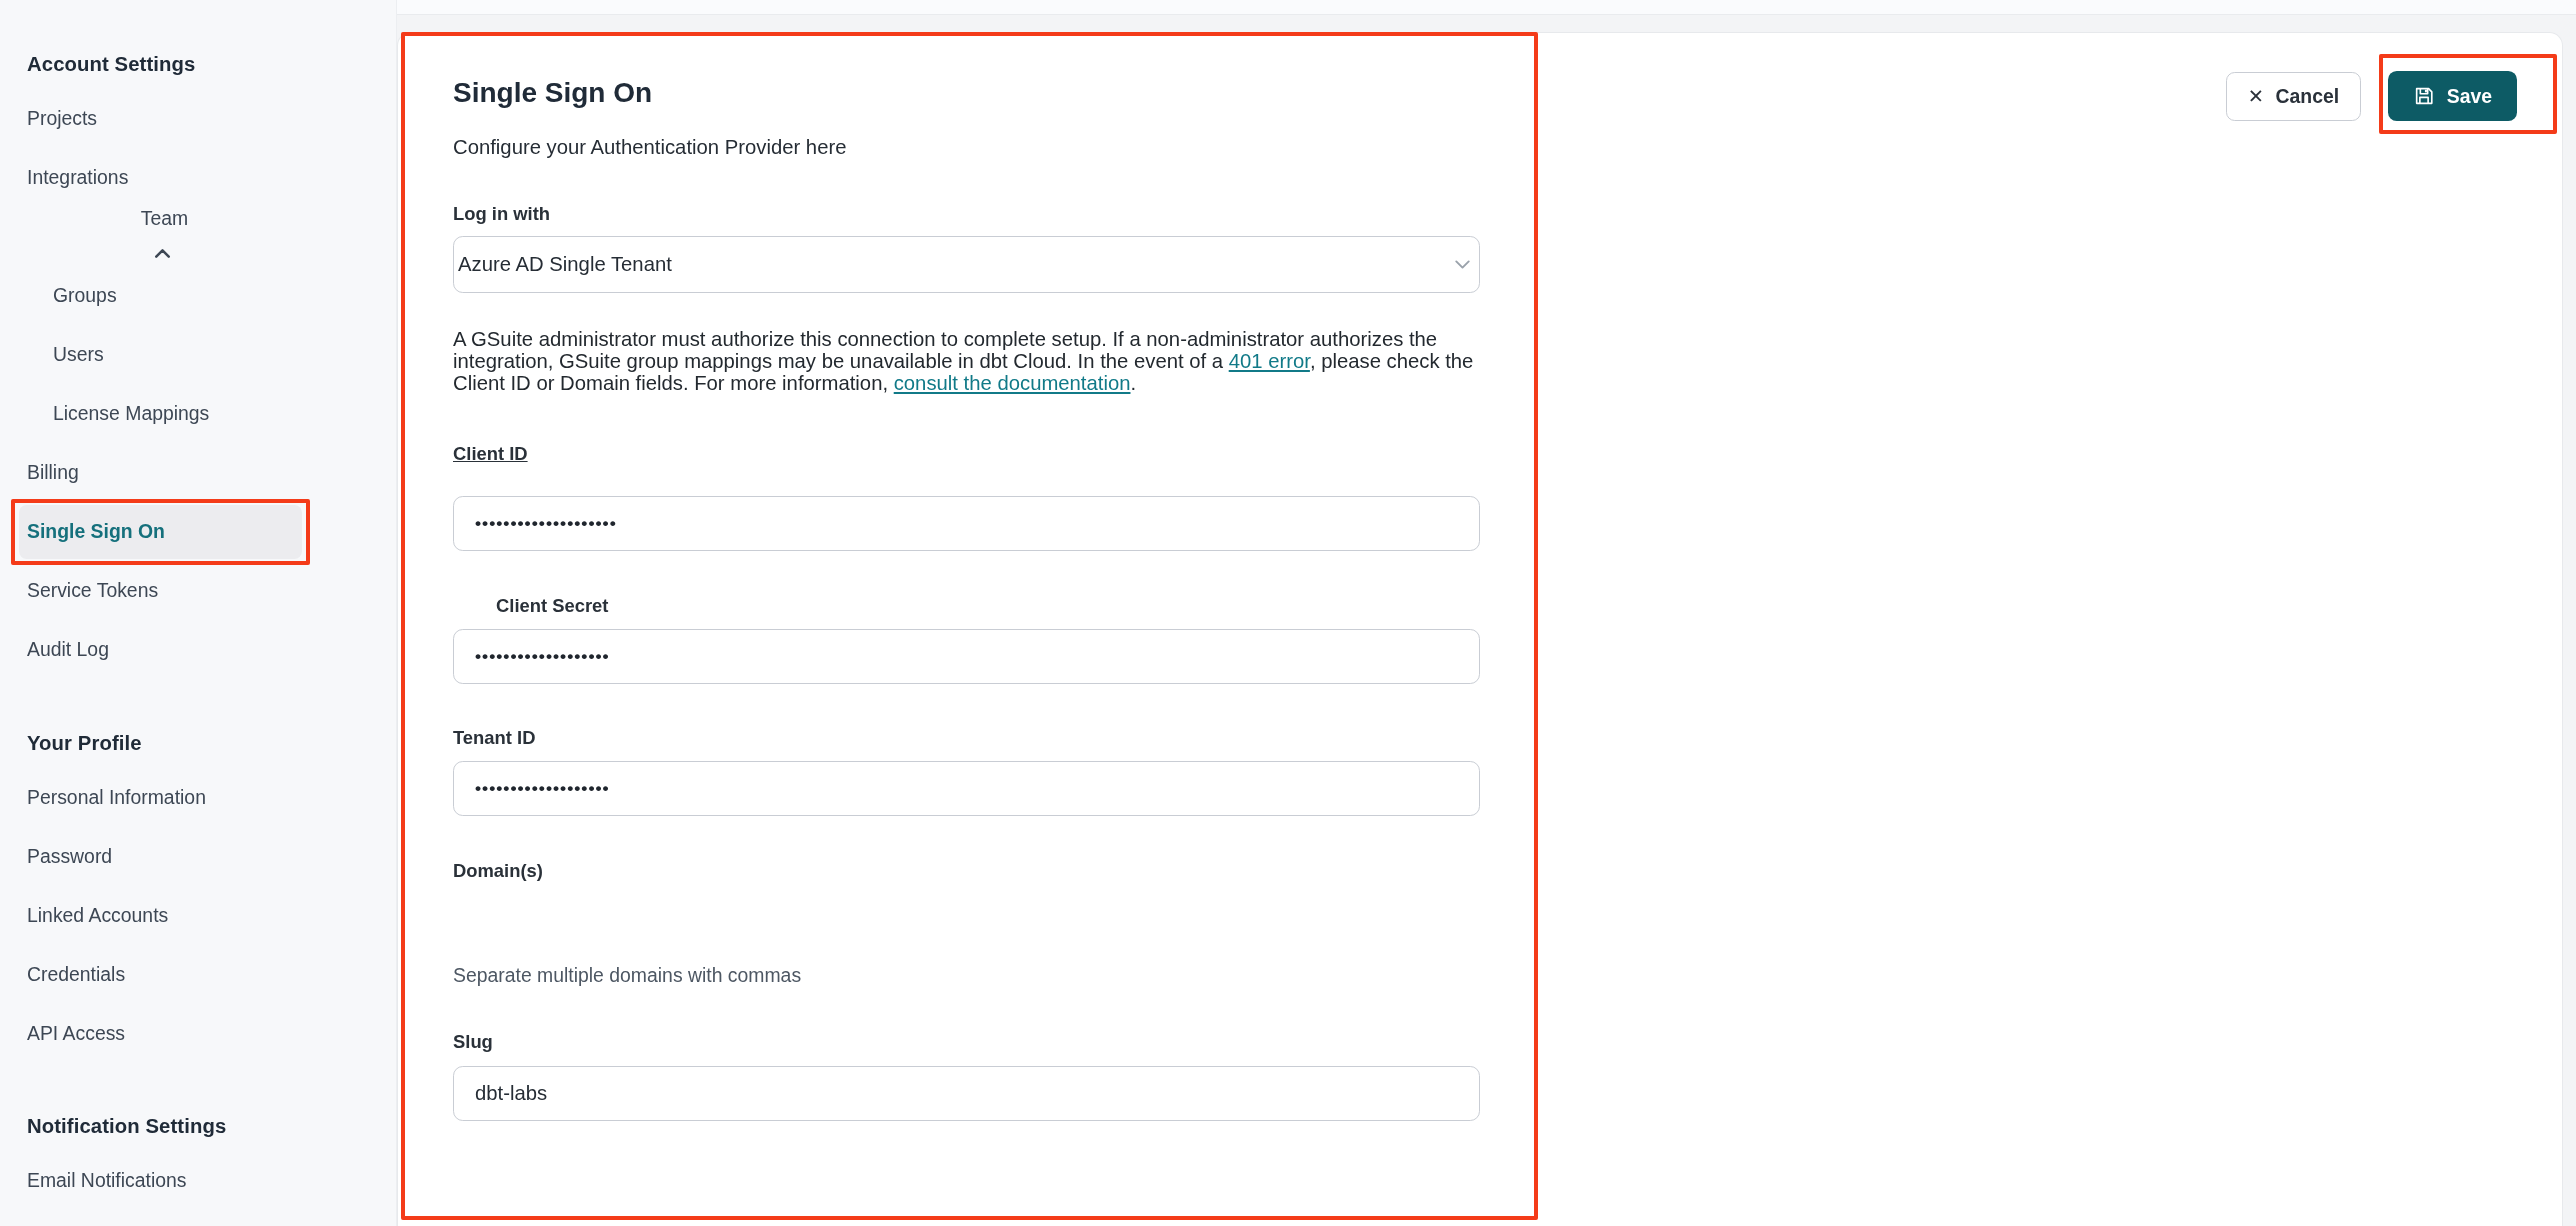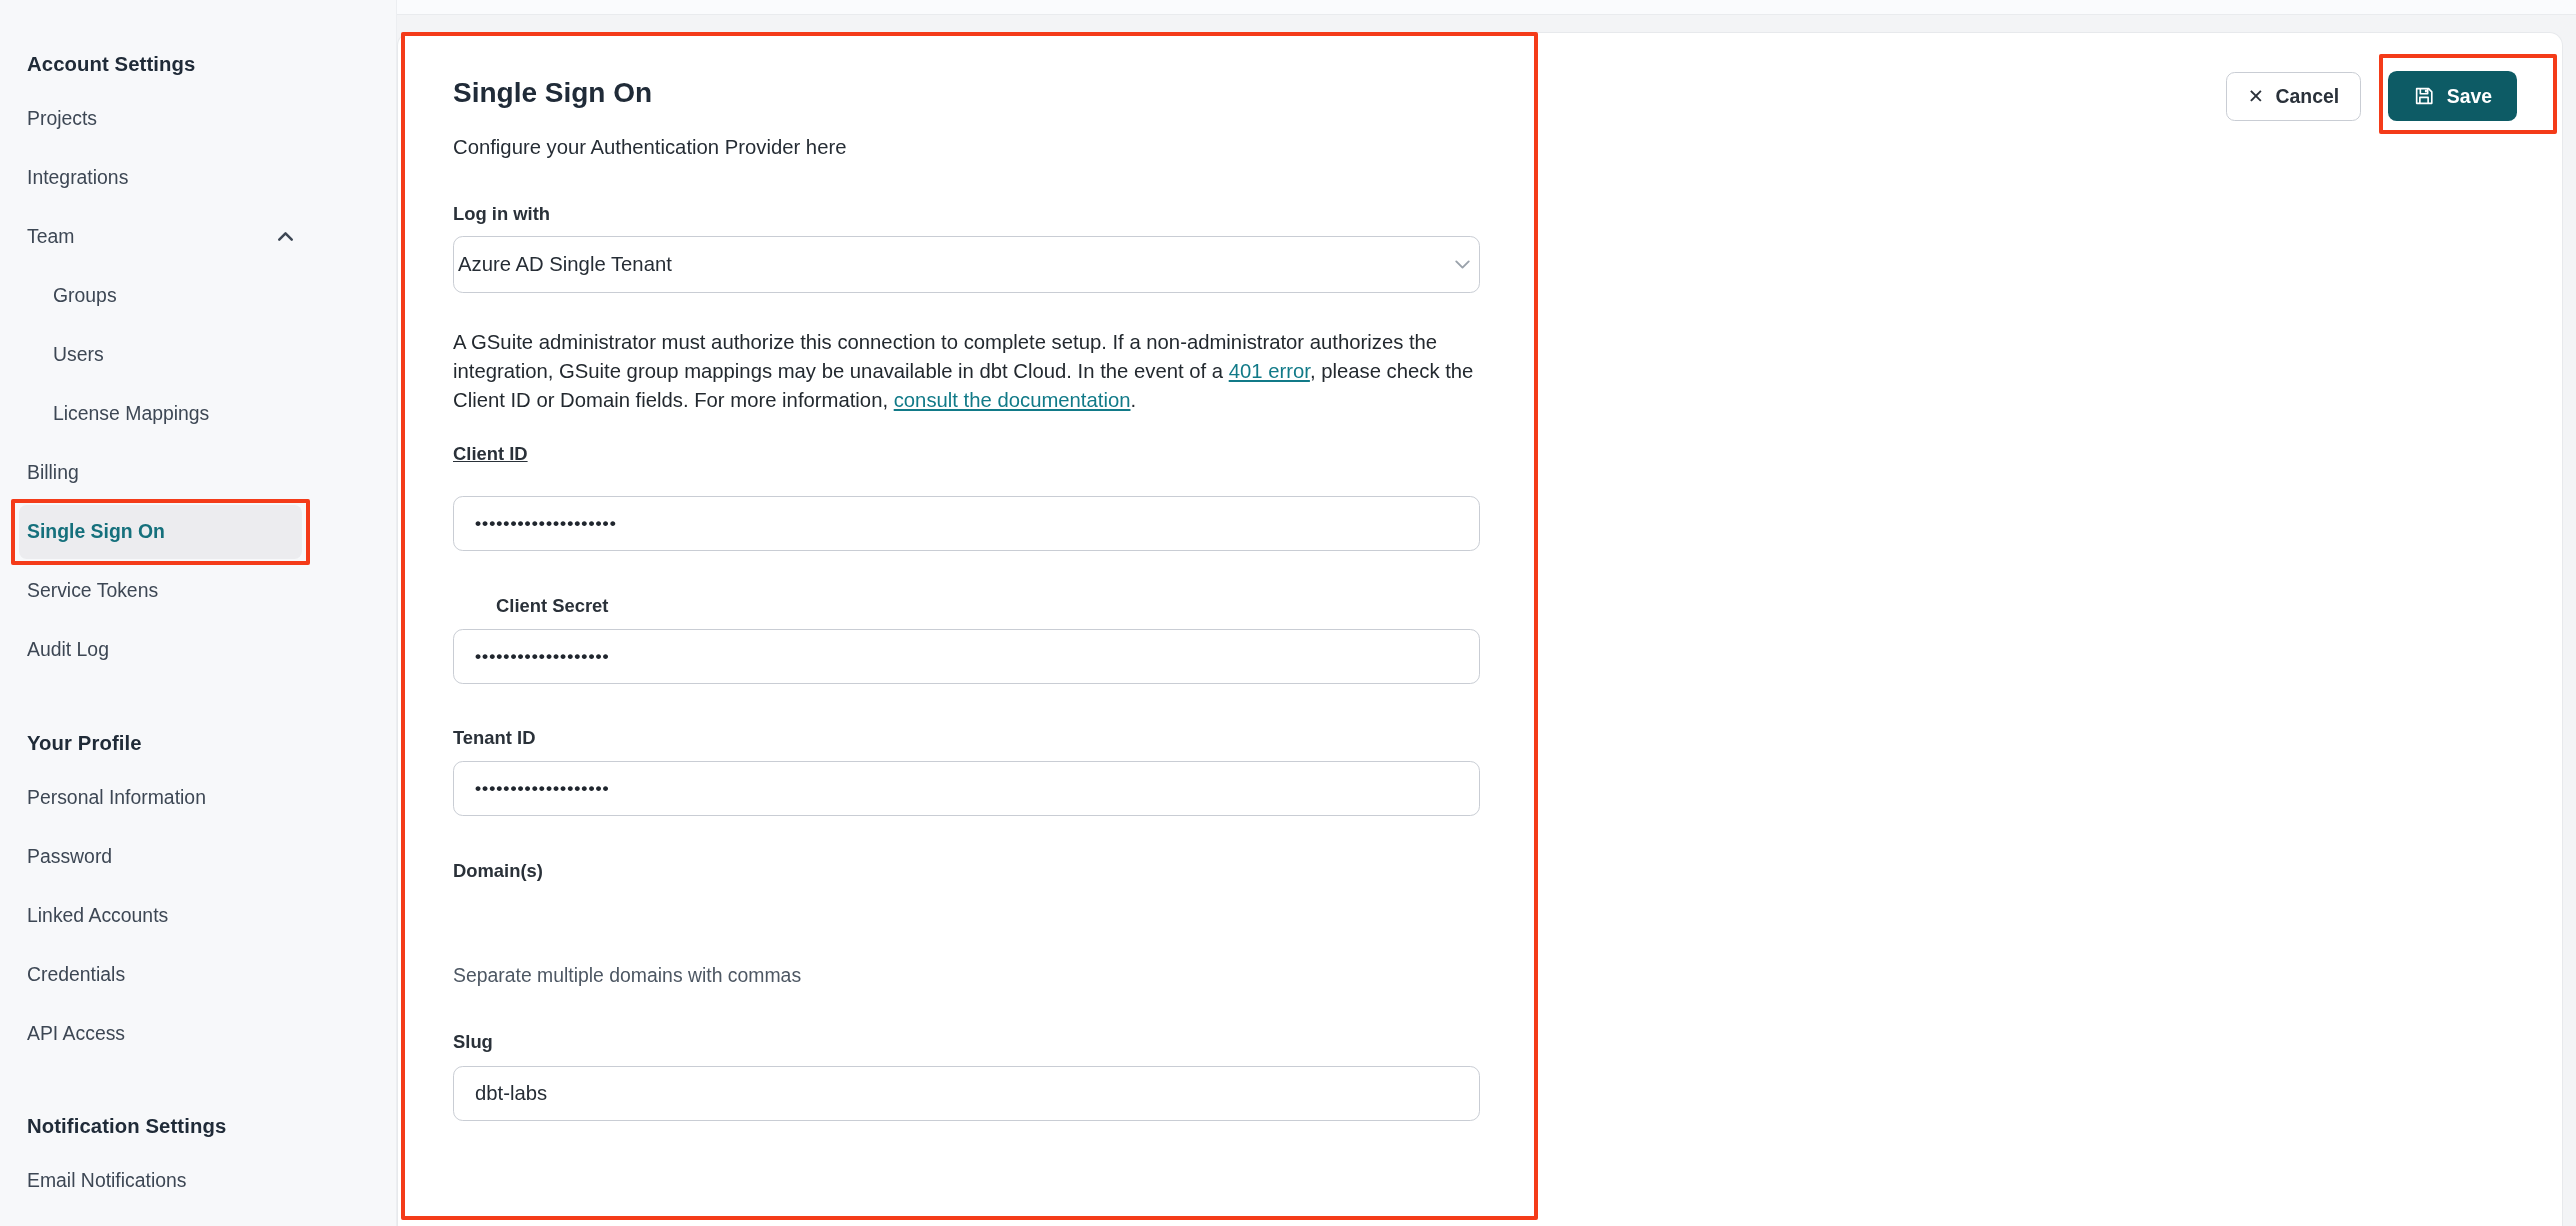--- a/index.html
+++ b/index.html
@@ -26,21 +26,21 @@
   .sb-heading {
     height:50px; display:flex; align-items:center;
     font-size:20.3px; font-weight:700; color:#202b38; letter-spacing:0.1px;
   }
   .sb-item {
     height:59px; display:flex; align-items:center;
     font-size:19.4px; color:#3d4754; width:275px; cursor:pointer;
   }
   .sb-item span { white-space:nowrap; }
   .sb-sub { padding-left:26px; }
-  .sb-team { justify-content:space-between; }
+  .sb-team { justify-content:space-between;flex-direction:column; }
   .chev-up-icon { width:25px; height:25px; margin-right:3.9px; }
   .mt-profile { margin-top:39px; }
   .mt-notif   { margin-top:38px; }
   .active-pill {
     position:relative; margin-left:-7.7px; width:316px; height:54px;
     display:flex; align-items:center; padding-left:7.7px;
     background:#ececef; border-radius:7.7px;
     color:#15707c; font-weight:700;
   }
 
@@ -56,21 +56,21 @@
   .field-label { font-size:18.4px; font-weight:700; color:#2a3139; }
   .lbl-login { top:170px; }
   .selectbox {
     top:203px; height:57px; width:1027px;
     border:1.5px solid #c9cdd4; border-radius:9.7px; background:#fff;
     display:flex; align-items:center; justify-content:space-between;
     padding:0 4px; font-size:20.3px; color:#262d35; cursor:pointer;
   }
   .chev-down-icon { width:25px; height:25px; }
   .info {
-    top:295px; font-size:20.3px; line-height:29px; color:#23292f;
+    top:295px; font-size:20.3px; line-height:22px; color:#23292f;
   }
   .info a.link { color:#117a88; text-decoration:underline; cursor:pointer; }
   .lbl-f0 { top:410px;text-decoration:underline; } .in-f0 { top:463px; }
   .lbl-f1 { top:562px;margin-left:43px; } .in-f1 { top:596px; }
   .lbl-f2 { top:694px; } .in-f2 { top:728px; }
   .lbl-f3 { top:827px; } .in-f3 { top:861px; }
   .hint   { top:931px; font-size:19.4px; color:#4d5763; }
   .lbl-f4 { top:998px; } .in-f4 { top:1033px; }
   .tinput {
     height:55px; width:1027px; border:1.5px solid #c9cdd4; border-radius:9.7px;

